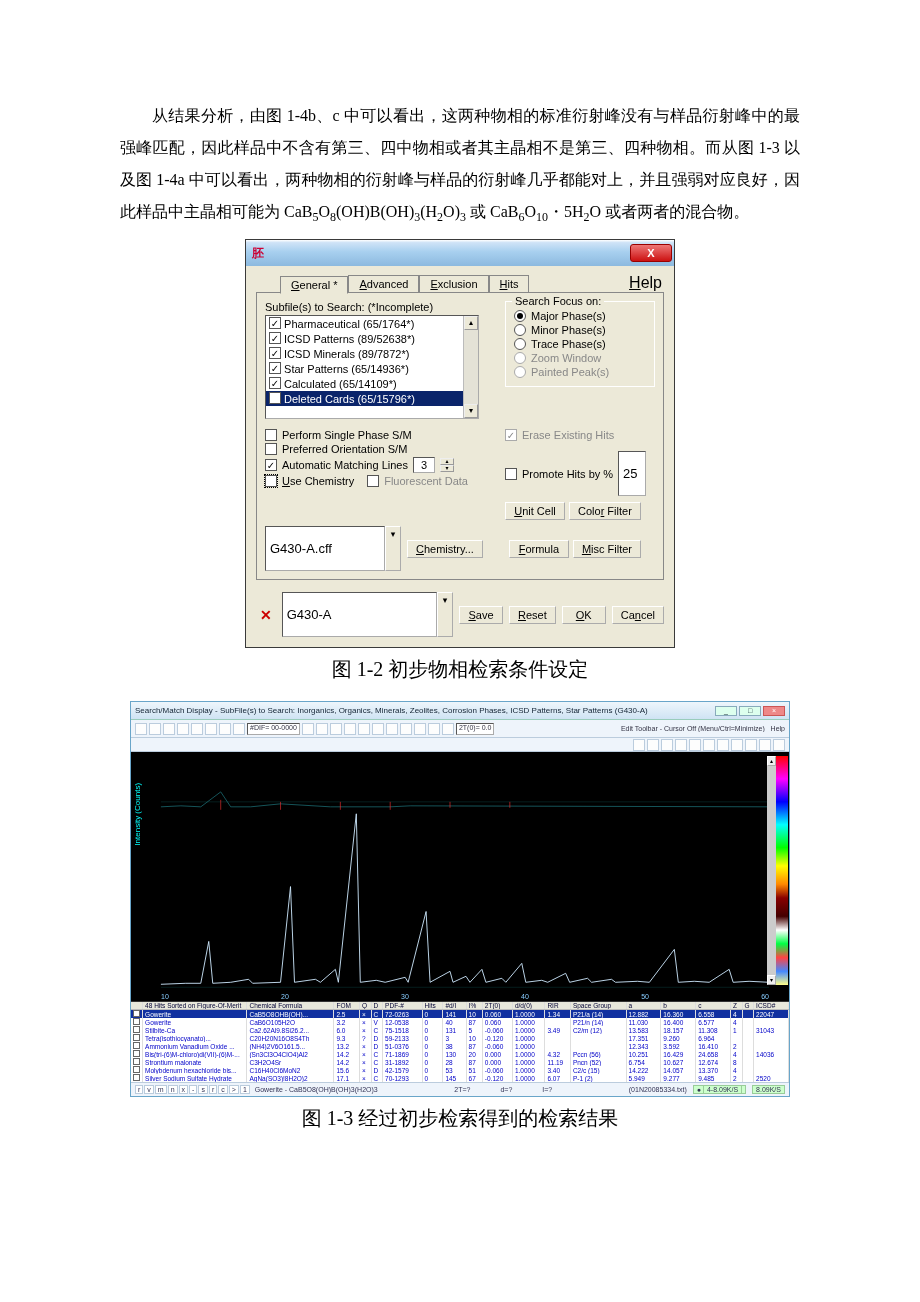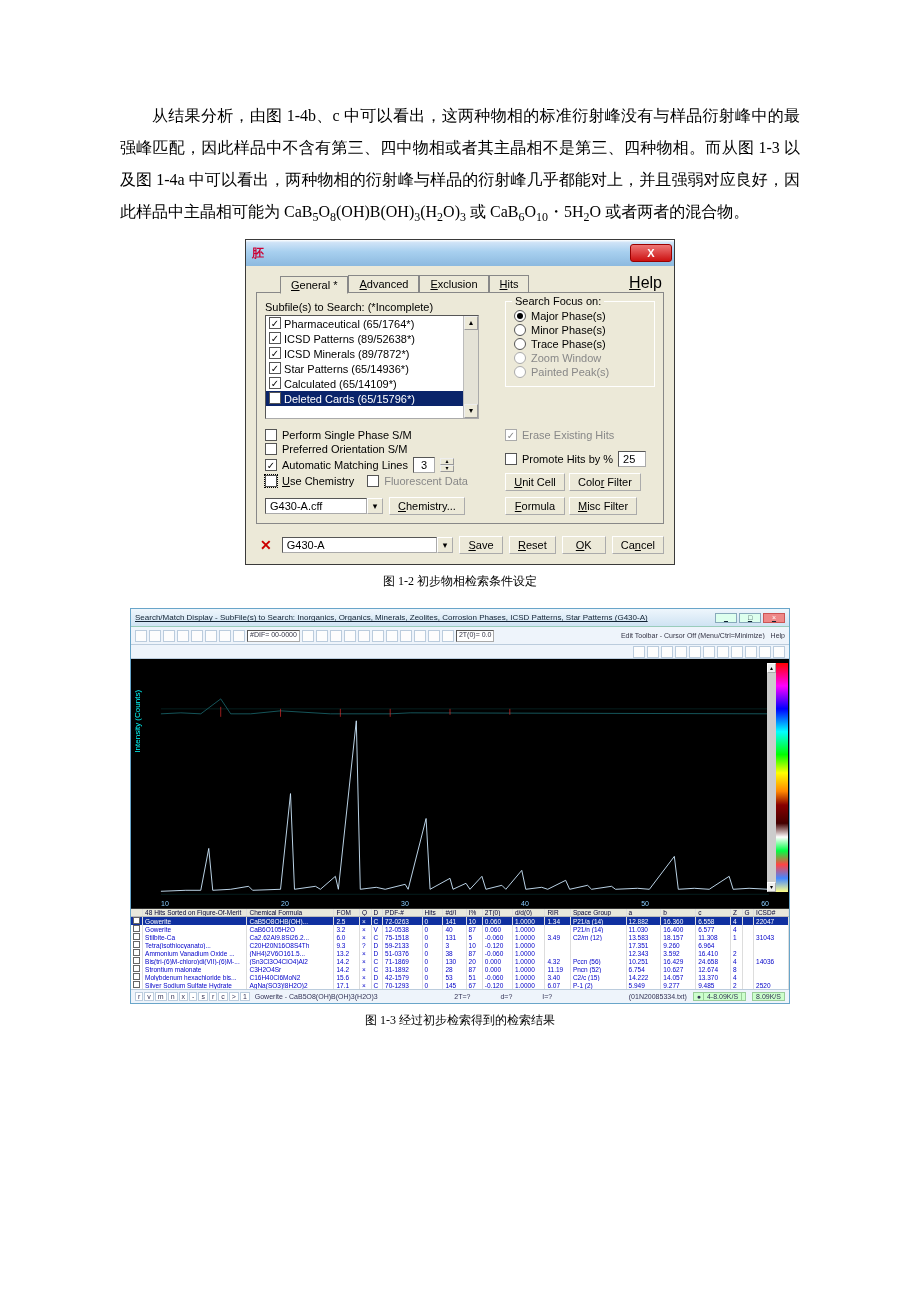--- a/index.html
+++ b/index.html
@@ -111,58 +111,57 @@
       border: 1px outset #fff;
       background: #ece9d8;
       padding: 2px 8px;
       font-size: 11px;
       min-width: 60px;
       text-align: center;
     }
     .textin {
       border: 1px inset #aaa;
       background: #fff;
-      padding: 1px 4px;
-      font-size: 11px;
+      padding: 14px 4px;
+      font-size: 13px;
     }
     .numin { width: 28px; text-align: left; }
     .combo { display: inline-flex; align-items: stretch; }
-    .combo .textin { width: 102px; }
+    .combo .textin { width: 120px; }
     .combo .cbtn { width: 16px; border: 1px outset #fff; background: #ece9d8; font-size: 9px; text-align: center; line-height: 14px; }
     .btnrow { display: flex; gap: 4px; }
     .bottom-row {
       display: flex;
       align-items: center;
       gap: 6px;
       padding: 4px 10px 10px 10px;
     }
     .xicon { color: #c00; font-size: 14px; font-weight: bold; padding: 0 4px; }
     .u { text-decoration: underline; }
 
-    .caption { text-align: center; margin: 8px 0 18px; font-size: 12px; }
+    .caption { text-align: center; margin: 8px 0 18px; font-size: 20px; }
 
     
     .fig3wrap { display: flex; justify-content: center; }
     .fig3 {
       width: 660px;
       border: 1px solid #69a5c9;
       background: #fff;
       font-family: "Tahoma", sans-serif;
     }
     .fig3-titlebar {
       height: 18px;
       background: linear-gradient(#eef6fc, #cfe3f3);
       border-bottom: 1px solid #9cb;
       display: flex;
       align-items: center;
       justify-content: space-between;
       font-size: 8px;
       padding: 0 4px;
       color: #123;
-      text-decoration: underline;
     }
     .fig3-titlebar .winctl { display: flex; gap: 2px; }
     .fig3-titlebar .winctl span { width: 22px; height: 10px; border: 1px solid #8ab; background: #dfe; font-size: 7px; text-align: center; line-height: 8px; }
     .fig3-titlebar .winctl span.cx { background: #e88; border-color: #c55; color: #fff; }
     .fig3-toolbar {
       height: 18px;
       background: #eef4fb;
       border-bottom: 1px solid #bcd;
       display: flex;
       align-items: center;

